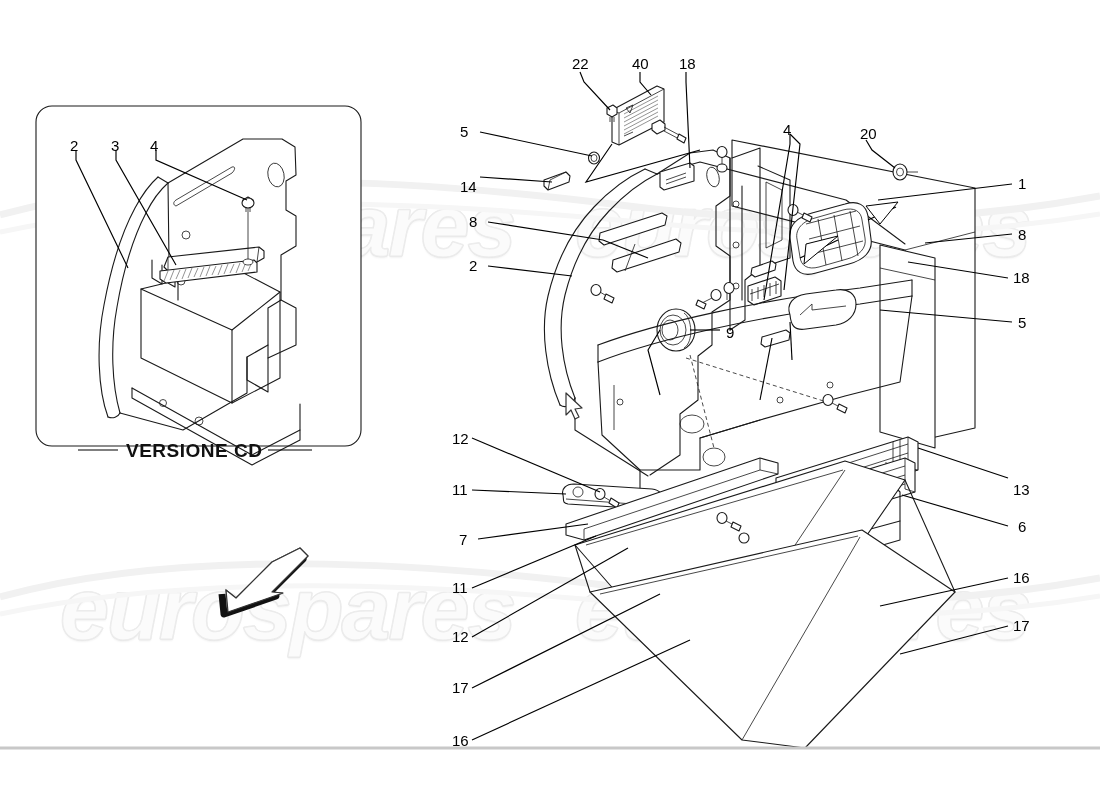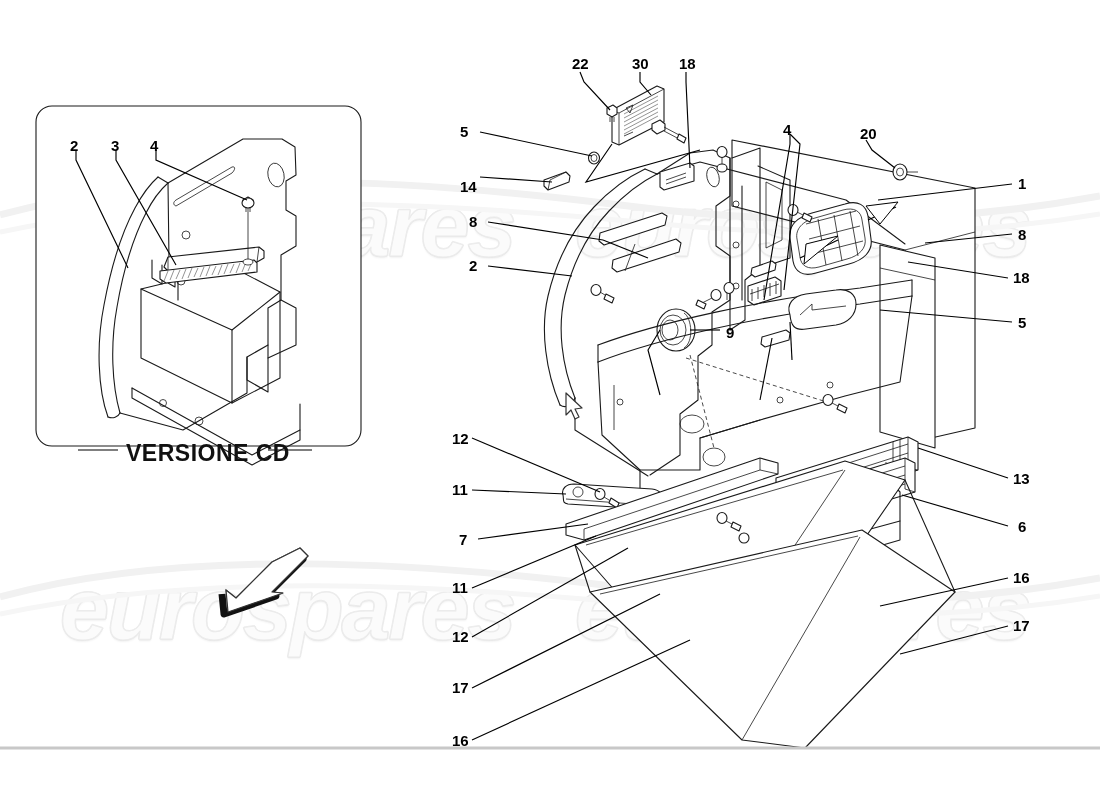--- a/index.html
+++ b/index.html
@@ -4,26 +4,26 @@
 <style>
   html,body{margin:0;padding:0;background:#fff;}
   body{
     width:1100px;height:800px;position:relative;overflow:hidden;
     font-family:"Liberation Sans", sans-serif;
     background:#ffffff;
   }
   #stage{position:absolute;inset:0;}
   svg.layer{position:absolute;left:0;top:0;width:1100px;height:800px;}
   .lbl{
-    position:absolute;font-weight:bold;font-size:15px;color:#000;
+    position:absolute;font-weight:normal;font-size:15px;color:#000;
     font-family:"Liberation Sans", sans-serif;line-height:1;
     white-space:nowrap;
   }
   .versione{
-    position:absolute;font-weight:bold;font-size:23px;letter-spacing:0.5px;
+    position:absolute;font-weight:bold;font-size:19px;letter-spacing:0.5px;
     color:#111;font-family:"Liberation Sans", sans-serif;white-space:nowrap;
   }
   .wm{
     position:absolute;font-weight:bold;font-style:italic;
     font-family:"Liberation Sans", sans-serif;
     color:#fbfbfb;
     letter-spacing:-2px;
     text-shadow: 0 1px 0 #e8e8e8, 0 -1px 0 #ededed, 1px 0 0 #ececec, -1px 0 0 #ececec, 0 2px 2px #f2f2f2;
     -webkit-text-stroke:1px #ebebeb;
     user-select:none;pointer-events:none;
@@ -436,37 +436,37 @@
     <path d="M566,393 L566,415 L571,410 L575,419 L579,417 L575,409 L582,408 Z" fill="#ffffff" stroke="#333" stroke-width="1.2" stroke-linejoin="round"></path>
   </svg>
 
   <div class="lbl" style="left:70px;top:138px;">2</div>
   <div class="lbl" style="left:111px;top:138px;">3</div>
   <div class="lbl" style="left:150px;top:138px;">4</div>
 
   <div class="versione" style="left:126px;top:440px;">VERSIONE CD</div>
 
   <div class="lbl" style="left:572px;top:56px;">22</div>
-  <div class="lbl" style="left:632px;top:56px;">30</div>
+  <div class="lbl" style="left:632px;top:56px;">40</div>
   <div class="lbl" style="left:679px;top:56px;">18</div>
 
   <div class="lbl" style="left:460px;top:124px;">5</div>
   <div class="lbl" style="left:460px;top:179px;">14</div>
   <div class="lbl" style="left:469px;top:214px;">8</div>
   <div class="lbl" style="left:469px;top:258px;">2</div>
 
   <div class="lbl" style="left:726px;top:325px;">9</div>
   <div class="lbl" style="left:783px;top:122px;">4</div>
   <div class="lbl" style="left:860px;top:126px;">20</div>
 
   <div class="lbl" style="left:1018px;top:176px;">1</div>
   <div class="lbl" style="left:1018px;top:227px;">8</div>
   <div class="lbl" style="left:1013px;top:270px;">18</div>
   <div class="lbl" style="left:1018px;top:315px;">5</div>
-  <div class="lbl" style="left:1013px;top:471px;">13</div>
+  <div class="lbl" style="left:1013px;top:482px;">13</div>
   <div class="lbl" style="left:1018px;top:519px;">6</div>
   <div class="lbl" style="left:1013px;top:570px;">16</div>
   <div class="lbl" style="left:1013px;top:618px;">17</div>
 
   <div class="lbl" style="left:452px;top:431px;">12</div>
   <div class="lbl" style="left:452px;top:482px;">11</div>
   <div class="lbl" style="left:459px;top:532px;">7</div>
   <div class="lbl" style="left:452px;top:580px;">11</div>
   <div class="lbl" style="left:452px;top:629px;">12</div>
   <div class="lbl" style="left:452px;top:680px;">17</div>

